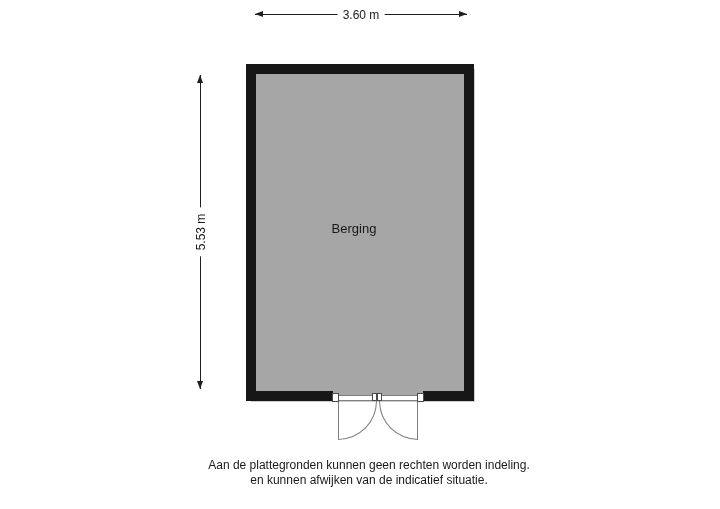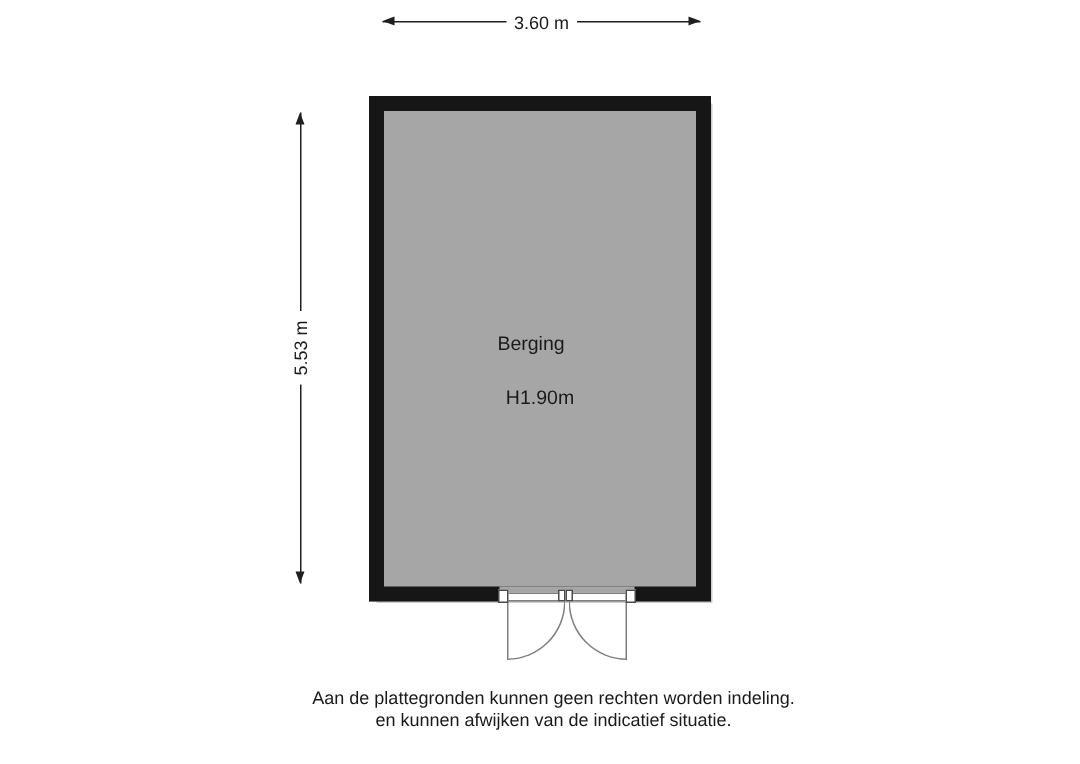--- a/index.html
+++ b/index.html
@@ -96,21 +96,20 @@
 
   <div class="dim-left">
     <div class="dim-line"></div>
     <span class="arrow-n"></span>
     <span class="arrow-s"></span>
     <span class="dim-label">5.53 m</span>
   </div>
 
   <div class="room">
     <div class="room-name">Berging</div>
-    <div class="room-height">H1.90m</div>
   </div>
 
   <div>
     <div class="door-opening"></div>
     <div class="door-threshold"></div>
     <div class="door-jamb jamb-l"></div>
     <div class="door-jamb jamb-r"></div>
     <div class="door-center-mark cm-1"></div>
     <div class="door-center-mark cm-2"></div>
     <div class="door-leaf leaf-l"></div>

